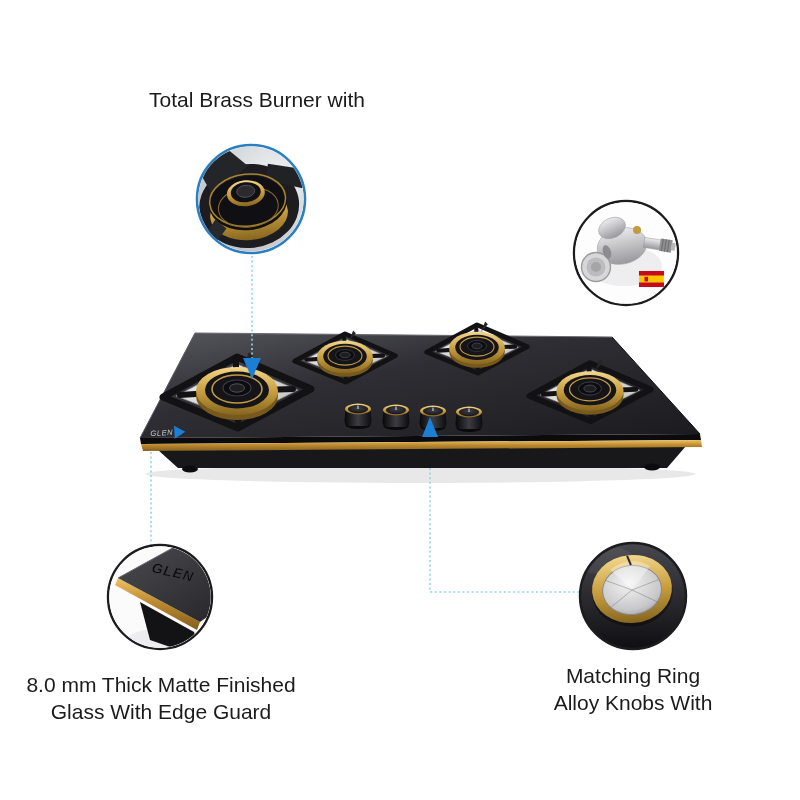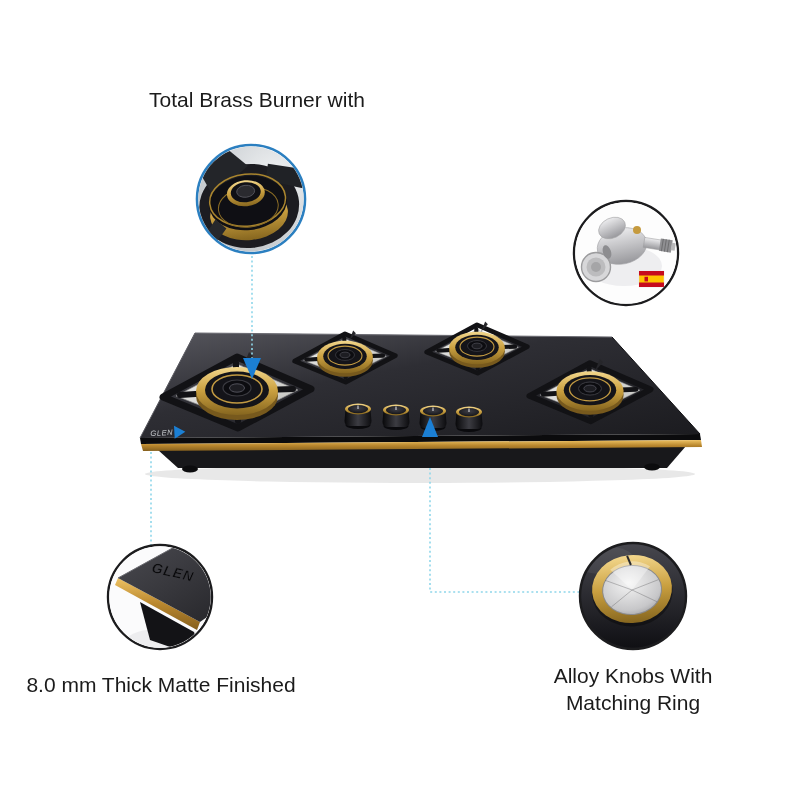--- a/index.html
+++ b/index.html
@@ -16,24 +16,25 @@
 </head>
 <body>
 
 <div class="stage">
 
   <div class="caption" id="cap-burner">
     <div>Total Brass Burner with</div>
   </div>
   <div class="caption" id="cap-glass">
     <div>8.0 mm Thick Matte Finished</div>
+    <div>Glass With Edge Guard</div>
   </div>
   <div class="caption" id="cap-knobs">
+    <div>Matching Ring</div>
     <div>Alloy Knobs With</div>
-    <div>Matching Ring</div>
   </div>
 
   <svg width="800" height="800" viewBox="0 0 800 800">
     <defs>
       <linearGradient id="glassGrad" x1="0" y1="0" x2="1" y2="1">
         <stop offset="0" stop-color="#57575e"></stop>
         <stop offset="0.4" stop-color="#2e2e34"></stop>
         <stop offset="1" stop-color="#1b1b1f"></stop>
       </linearGradient>
       <linearGradient id="goldGrad" x1="0" y1="0" x2="0" y2="1">

